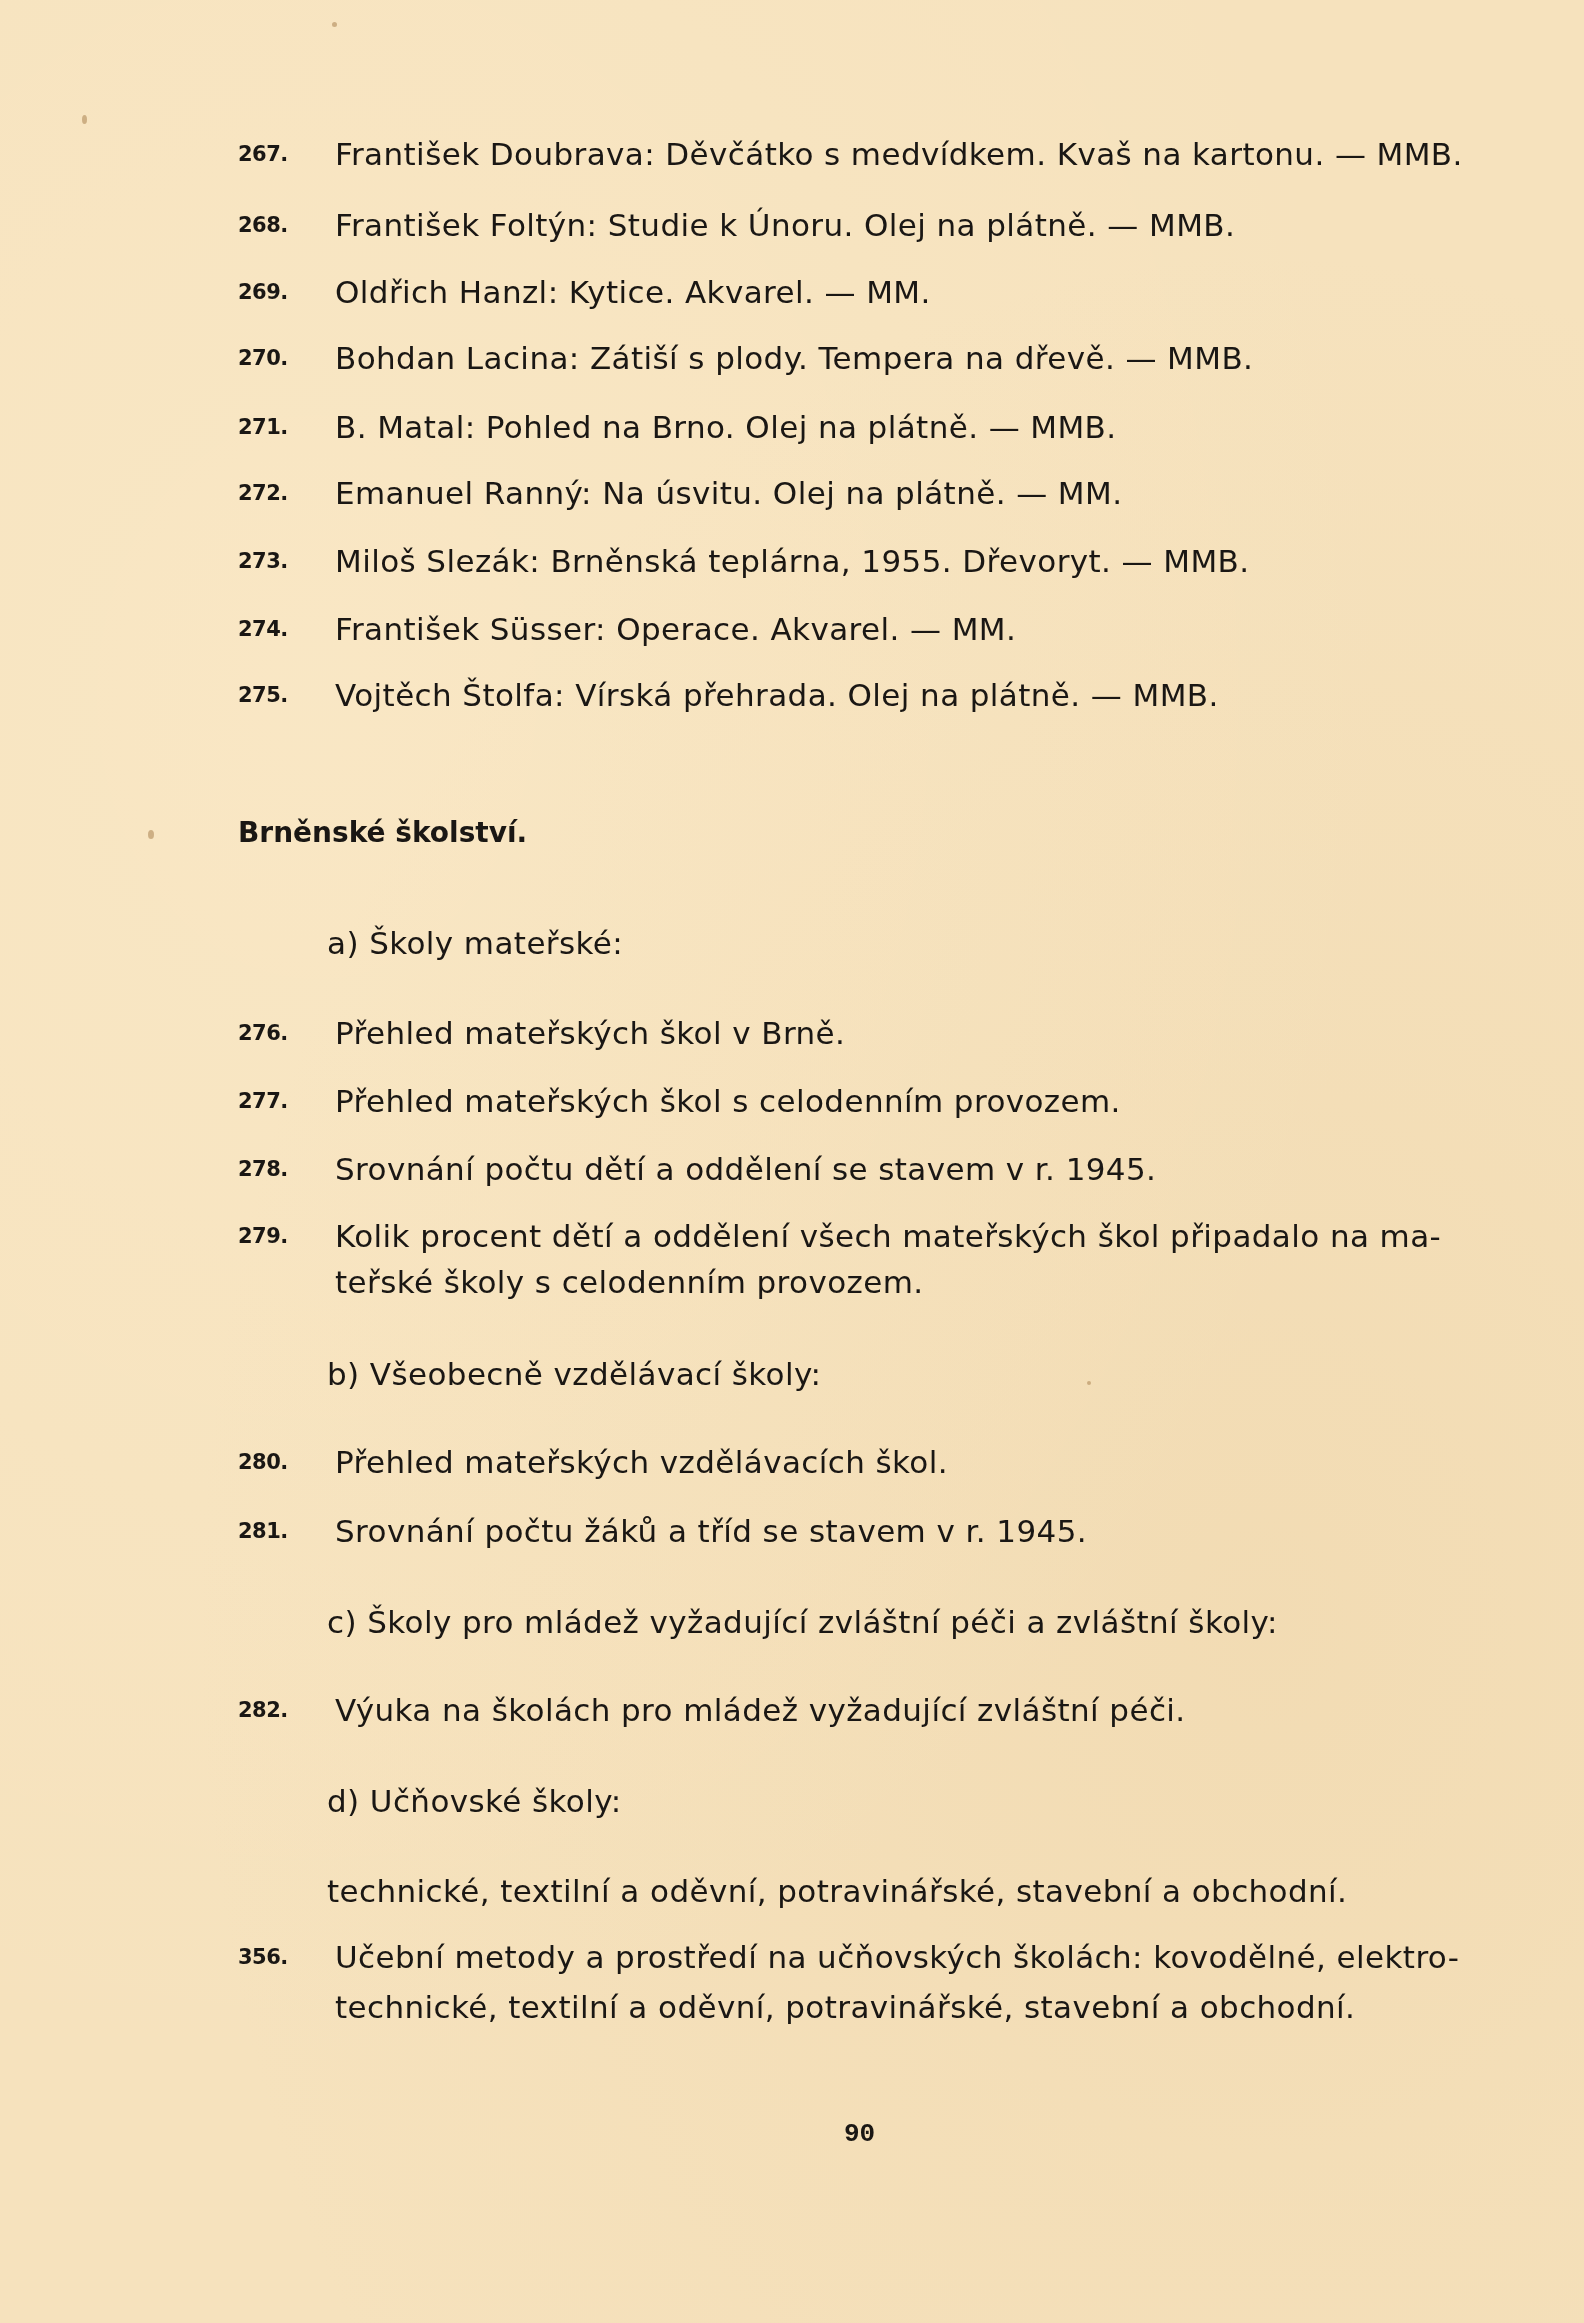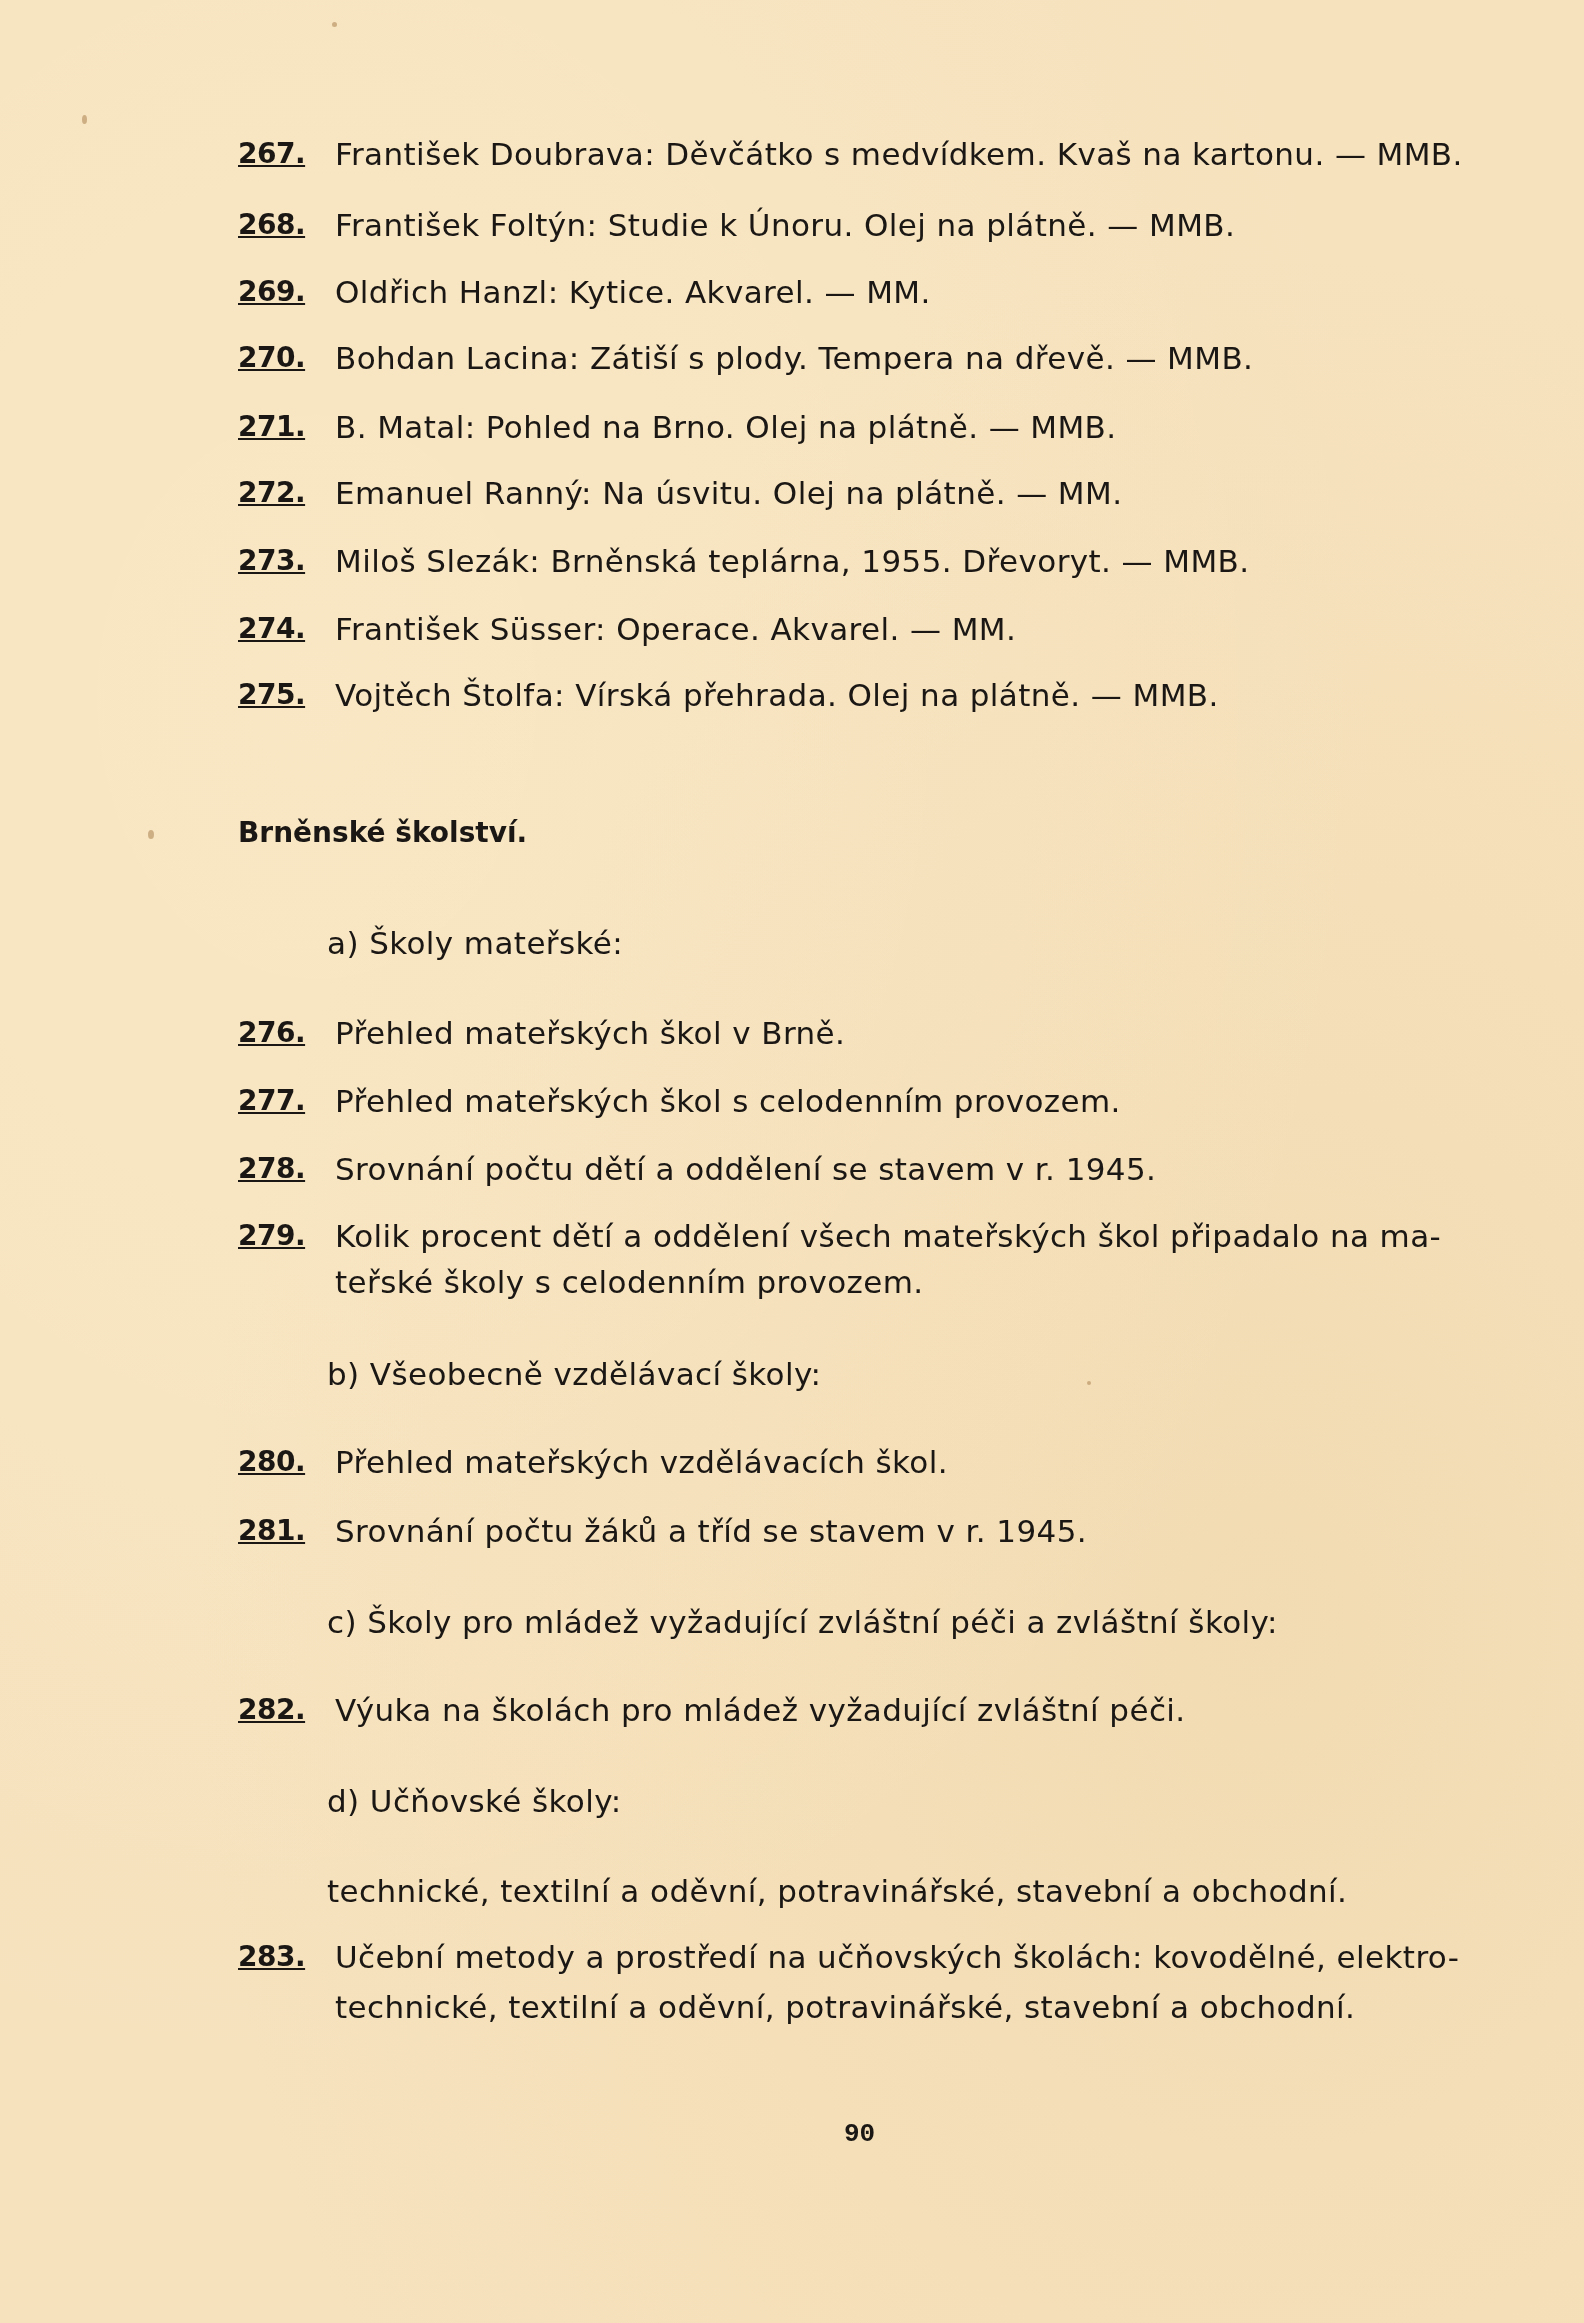--- a/index.html
+++ b/index.html
@@ -11,22 +11,22 @@
       radial-gradient(ellipse at 80% 70%, rgba(230,200,150,0.25), transparent 60%);
     font-family: "DejaVu Sans", sans-serif;
     color: #1a1714;
   }
   .line {
     position: absolute; white-space: nowrap;
     font-size: 31px; line-height: 40px; letter-spacing: 0.4px;
     transform: translateY(-50%);
   }
   .num {
-    position: absolute; left: 238px; font-weight: bold; font-size: 28px;
-    transform: translateY(-50%); line-height: 40px; letter-spacing: -0.5px; text-decoration: underline;
+    position: absolute; left: 238px; font-weight: bold; font-size: 21px;
+    transform: translateY(-50%); line-height: 40px; letter-spacing: -0.5px;
   }
   .txt { left: 335px; text-align: center; }
   .sub { left: 327px; }
   .heading {
     position: absolute; left: 238px; font-weight: bold; font-size: 28px;
     transform: translateY(-50%); line-height: 40px;
   }
   .pageno {
     position: absolute; left: 844px; font-weight: bold; font-size: 26px;
     transform: translateY(-50%);
@@ -111,21 +111,21 @@
 
   <div class="line sub" style="top:1622px">c) Školy pro mládež vyžadující zvláštní péči a zvláštní školy:</div>
   <div>
     <span class="num" style="top:1710px">282.</span>
     <span class="line txt" style="top:1710px">Výuka na školách pro mládež vyžadující zvláštní péči.</span>
   </div>
 
   <div class="line sub" style="top:1801px">d) Učňovské školy:</div>
   <div class="line sub" style="top:1891px">technické, textilní a oděvní, potravinářské, stavební a obchodní.</div>
   <div>
-    <span class="num" style="top:1957px">283.</span>
+    <span class="num" style="top:1957px">356.</span>
     <span class="line txt" style="top:1957px">Učební metody a prostředí na učňovských školách: kovodělné, elektro-</span>
     <span class="line txt" style="top:2007px">technické, textilní a oděvní, potravinářské, stavební a obchodní.</span>
   </div>
 
   <div class="pageno" style="top:2134px">90</div>
 
   <div class="speck" style="left:82px;top:115px;width:5px;height:9px"></div>
   <div class="speck" style="left:332px;top:22px;width:5px;height:5px"></div>
   <div class="speck" style="left:148px;top:830px;width:6px;height:9px"></div>
   <div class="speck" style="left:1087px;top:1381px;width:4px;height:4px"></div>

